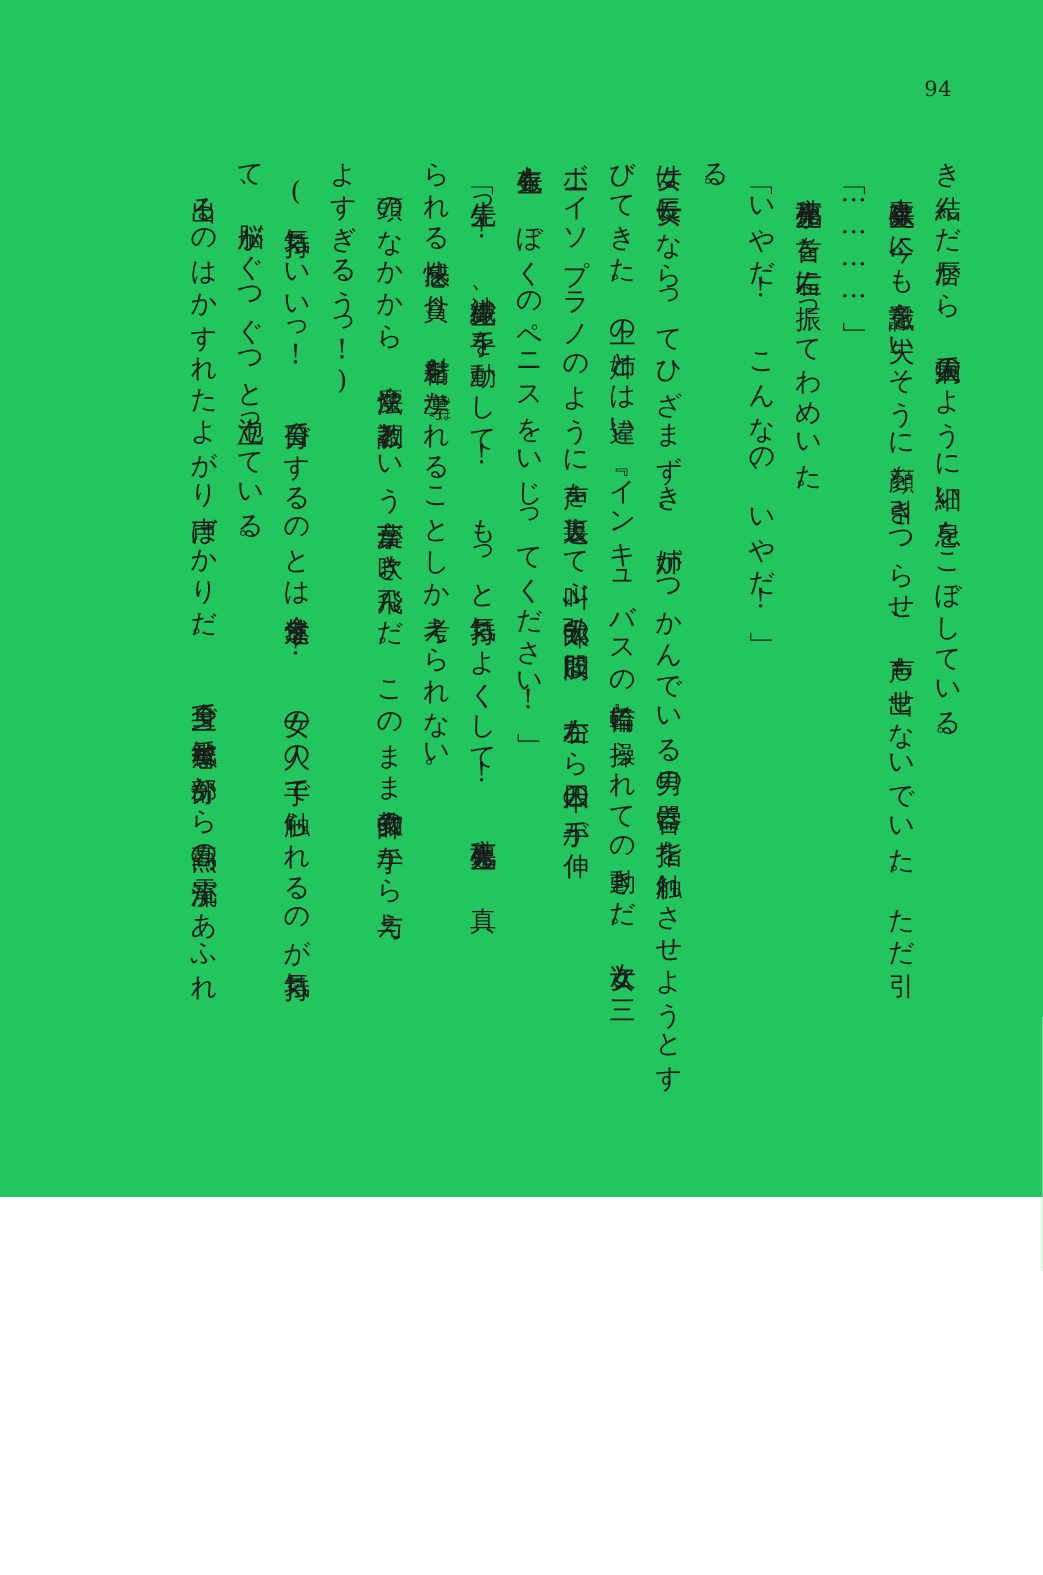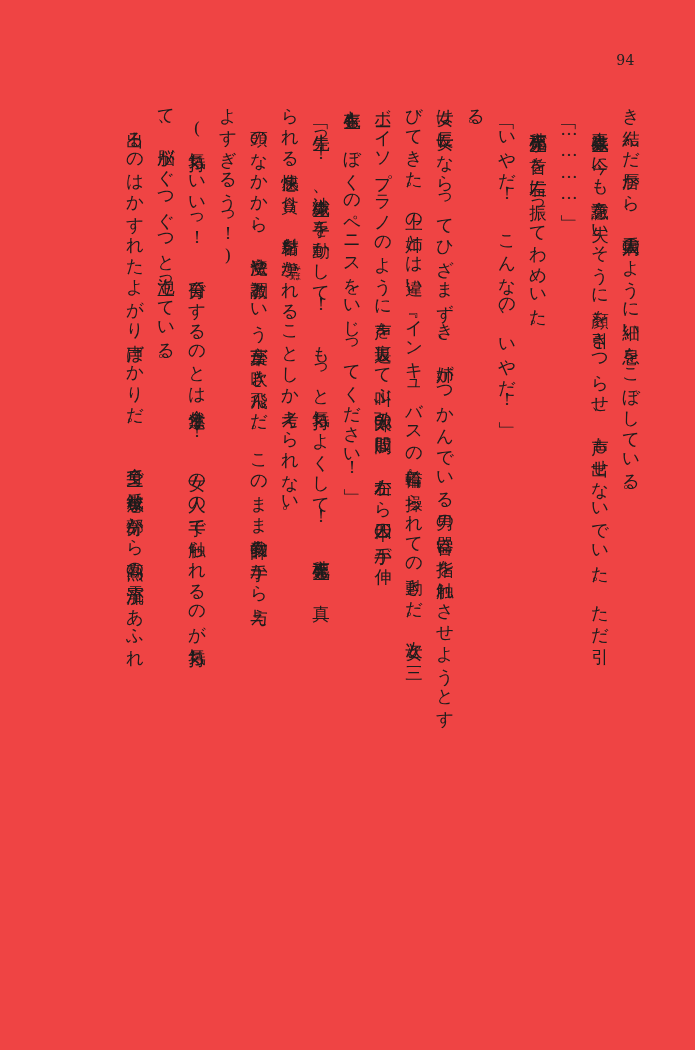--- a/index.html
+++ b/index.html
@@ -10,22 +10,22 @@
   body {
     width: 695px;
     height: 1050px;
     overflow: hidden;
     font-family: "DejaVu Serif", serif;
     color: #1a1a1a;
   }
   #page {
     position: relative;
     width: 695px;
-    height: 1050px;
-    background: #ef4444;
+    height: 798px;
+    background: #22c55e;
   }
   #page-number {
     position: absolute;
     top: 52px;
     right: 60px;
     font-size: 14px;
     font-family: "DejaVu Serif", serif;
     color: #222;
     letter-spacing: 0.5px;
   }

